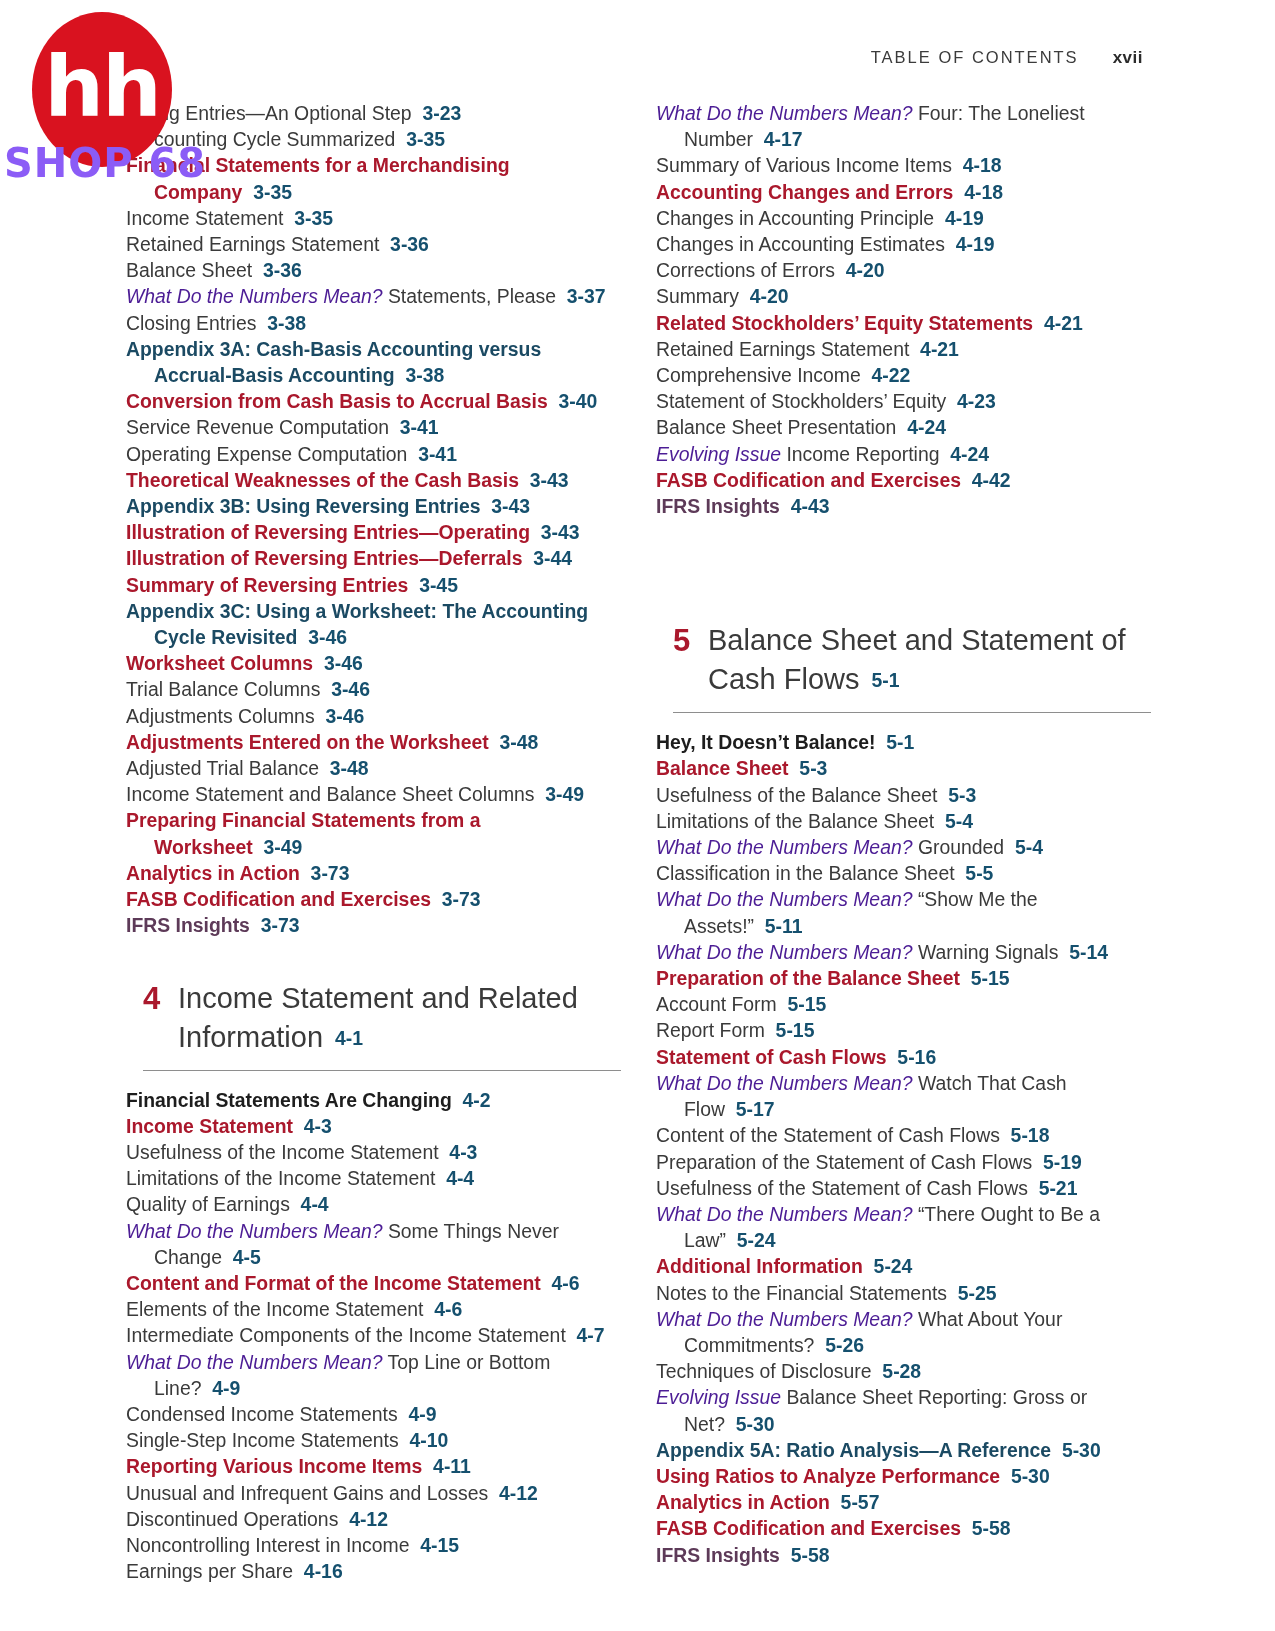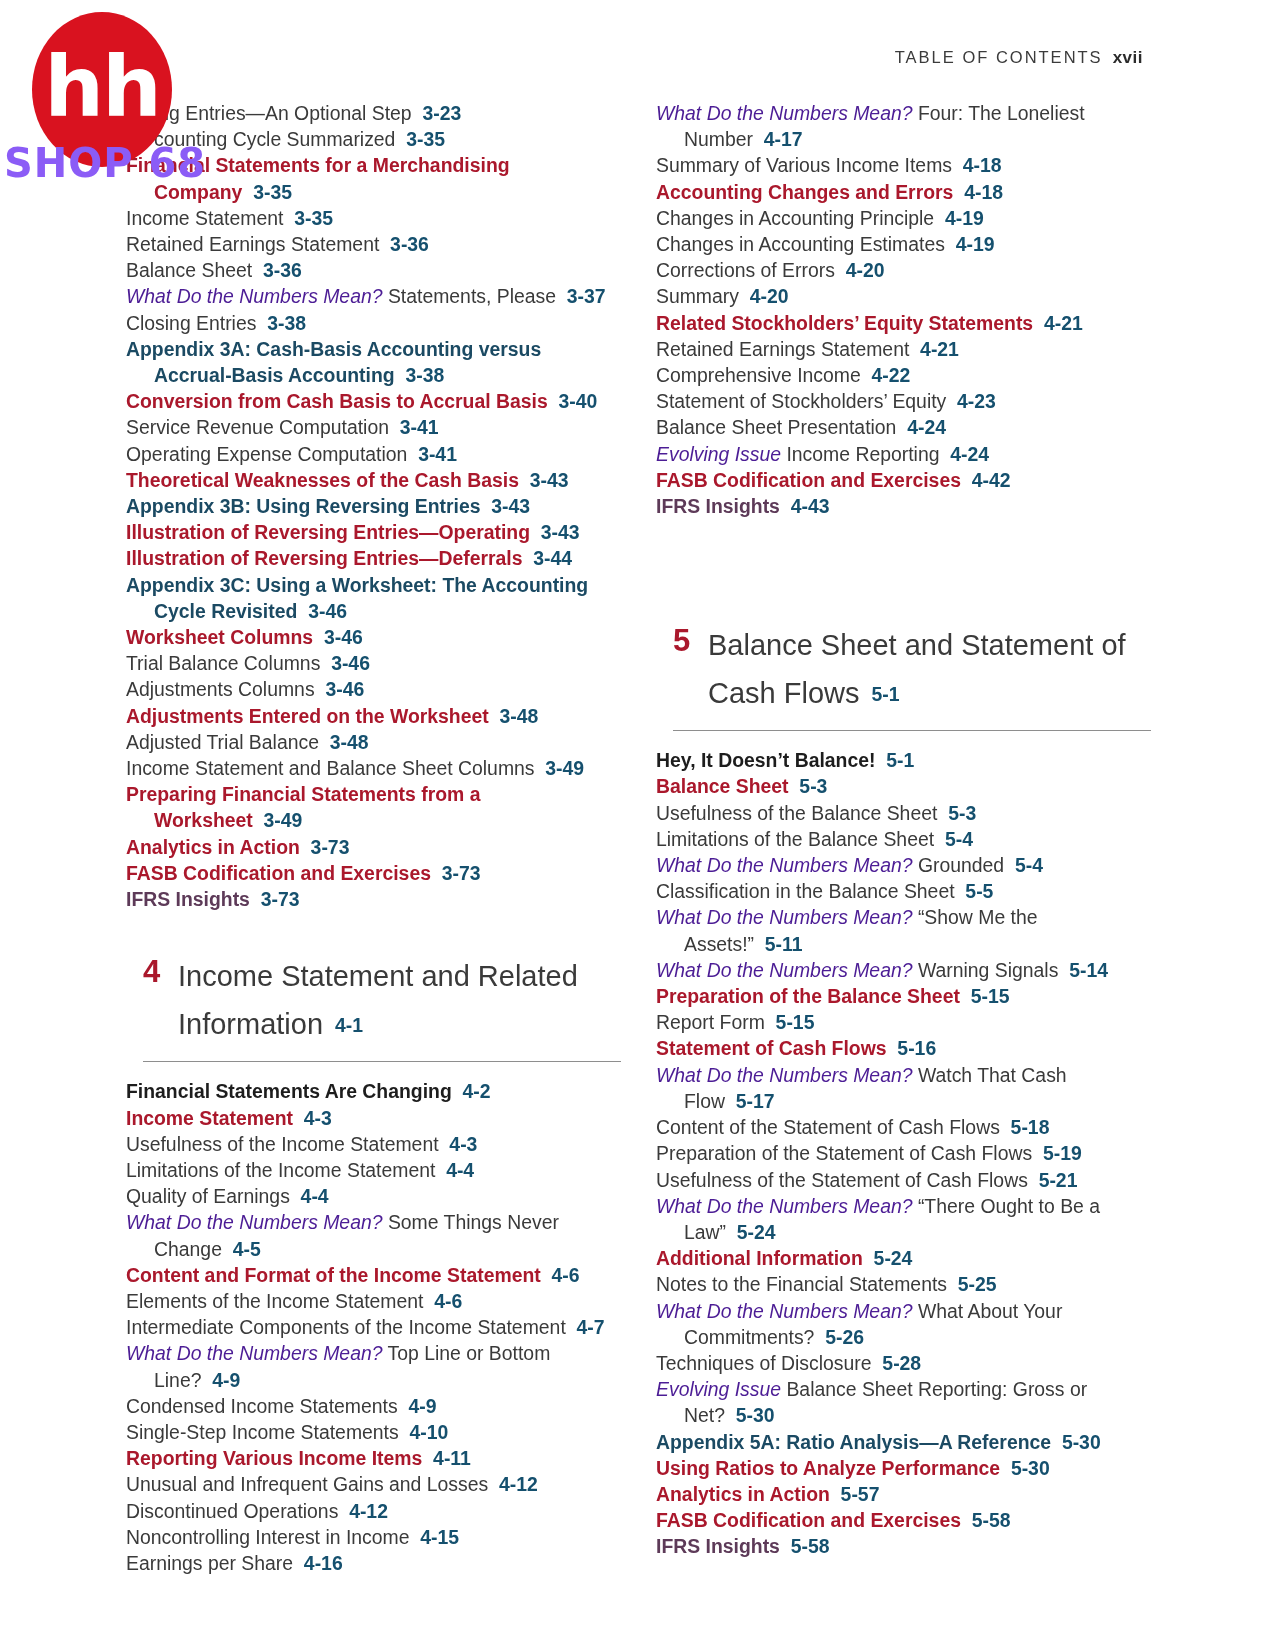--- a/index.html
+++ b/index.html
@@ -13,21 +13,21 @@
     overflow: hidden;
   }
 
   
   .running-head {
     position: absolute;
     top: 48px;
     right: 132px;
     display: flex;
     align-items: baseline;
-    gap: 10px;
+    gap: 34px;
   }
   .running-head .rh-label {
     font-size: 16.5px;
     letter-spacing: 2.0px;
     color: #3b3b3b;
     font-weight: 400;
   }
   .running-head .rh-folio {
     font-size: 17px;
     font-weight: 700;
@@ -141,21 +141,21 @@
     font-size: 31px;
     font-weight: 700;
     line-height: 39px;
     width: 52px;
     flex: 0 0 52px;
     text-align: left;
     padding-left: 17px;
   }
   .chapter-title {
     font-size: 29px;
-    line-height: 48px;
+    line-height: 39px;
     color: #3a3a3a;
     font-weight: 400;
     flex: 1 1 auto;
   }
   .chapter-title .pg {
     font-size: 19.4px;
     font-weight: 700;
     color: #15506e;
     padding-left: 12px;
     position: relative;
@@ -190,20 +190,21 @@
         <div class="entry"><span class="lead">What Do the Numbers Mean?</span> <span>Statements, Please</span>&nbsp;&nbsp;<span class="pg">3-37</span></div>
         <div class="entry"><span>Closing Entries</span>&nbsp;&nbsp;<span class="pg">3-38</span></div>
         <div class="entry navy"><span>Appendix 3A: Cash-Basis Accounting versus Accrual-Basis Accounting</span>&nbsp;&nbsp;<span class="pg">3-38</span></div>
         <div class="entry red"><span>Conversion from Cash Basis to Accrual Basis</span>&nbsp;&nbsp;<span class="pg">3-40</span></div>
         <div class="entry"><span>Service Revenue Computation</span>&nbsp;&nbsp;<span class="pg">3-41</span></div>
         <div class="entry"><span>Operating Expense Computation</span>&nbsp;&nbsp;<span class="pg">3-41</span></div>
         <div class="entry red"><span>Theoretical Weaknesses of the Cash Basis</span>&nbsp;&nbsp;<span class="pg">3-43</span></div>
         <div class="entry navy"><span>Appendix 3B: Using Reversing Entries</span>&nbsp;&nbsp;<span class="pg">3-43</span></div>
         <div class="entry red"><span>Illustration of Reversing Entries—Operating</span>&nbsp;&nbsp;<span class="pg">3-43</span></div>
         <div class="entry red"><span>Illustration of Reversing Entries—Deferrals</span>&nbsp;&nbsp;<span class="pg">3-44</span></div>
+        <div class="entry red"><span>Summary of Reversing Entries</span>&nbsp;&nbsp;<span class="pg">3-45</span></div>
         <div class="entry navy"><span>Appendix 3C: Using a Worksheet: The Accounting Cycle Revisited</span>&nbsp;&nbsp;<span class="pg">3-46</span></div>
         <div class="entry red"><span>Worksheet Columns</span>&nbsp;&nbsp;<span class="pg">3-46</span></div>
         <div class="entry"><span>Trial Balance Columns</span>&nbsp;&nbsp;<span class="pg">3-46</span></div>
         <div class="entry"><span>Adjustments Columns</span>&nbsp;&nbsp;<span class="pg">3-46</span></div>
         <div class="entry red"><span>Adjustments Entered on the Worksheet</span>&nbsp;&nbsp;<span class="pg">3-48</span></div>
         <div class="entry"><span>Adjusted Trial Balance</span>&nbsp;&nbsp;<span class="pg">3-48</span></div>
         <div class="entry"><span>Income Statement and Balance Sheet Columns</span>&nbsp;&nbsp;<span class="pg">3-49</span></div>
         <div class="entry red"><span>Preparing Financial Statements from a Worksheet</span>&nbsp;&nbsp;<span class="pg">3-49</span></div>
         <div class="entry red"><span>Analytics in Action</span>&nbsp;&nbsp;<span class="pg">3-73</span></div>
         <div class="entry red"><span>FASB Codification and Exercises</span>&nbsp;&nbsp;<span class="pg">3-73</span></div>
@@ -271,20 +272,21 @@
     <div id="right-ch">
         <div class="entry black"><span>Hey, It Doesn’t Balance!</span>&nbsp;&nbsp;<span class="pg">5-1</span></div>
         <div class="entry red"><span>Balance Sheet</span>&nbsp;&nbsp;<span class="pg">5-3</span></div>
         <div class="entry"><span>Usefulness of the Balance Sheet</span>&nbsp;&nbsp;<span class="pg">5-3</span></div>
         <div class="entry"><span>Limitations of the Balance Sheet</span>&nbsp;&nbsp;<span class="pg">5-4</span></div>
         <div class="entry"><span class="lead">What Do the Numbers Mean?</span> <span>Grounded</span>&nbsp;&nbsp;<span class="pg">5-4</span></div>
         <div class="entry"><span>Classification in the Balance Sheet</span>&nbsp;&nbsp;<span class="pg">5-5</span></div>
         <div class="entry"><span class="lead">What Do the Numbers Mean?</span> <span>“Show Me the Assets!”</span>&nbsp;&nbsp;<span class="pg">5-11</span></div>
         <div class="entry"><span class="lead">What Do the Numbers Mean?</span> <span>Warning Signals</span>&nbsp;&nbsp;<span class="pg">5-14</span></div>
         <div class="entry red"><span>Preparation of the Balance Sheet</span>&nbsp;&nbsp;<span class="pg">5-15</span></div>
+        <div class="entry"><span>Account Form</span>&nbsp;&nbsp;<span class="pg">5-15</span></div>
         <div class="entry"><span>Report Form</span>&nbsp;&nbsp;<span class="pg">5-15</span></div>
         <div class="entry red"><span>Statement of Cash Flows</span>&nbsp;&nbsp;<span class="pg">5-16</span></div>
         <div class="entry"><span class="lead">What Do the Numbers Mean?</span> <span>Watch That Cash Flow</span>&nbsp;&nbsp;<span class="pg">5-17</span></div>
         <div class="entry"><span>Content of the Statement of Cash Flows</span>&nbsp;&nbsp;<span class="pg">5-18</span></div>
         <div class="entry"><span>Preparation of the Statement of Cash Flows</span>&nbsp;&nbsp;<span class="pg">5-19</span></div>
         <div class="entry"><span>Usefulness of the Statement of Cash Flows</span>&nbsp;&nbsp;<span class="pg">5-21</span></div>
         <div class="entry"><span class="lead">What Do the Numbers Mean?</span> <span>“There Ought to Be a Law”</span>&nbsp;&nbsp;<span class="pg">5-24</span></div>
         <div class="entry red"><span>Additional Information</span>&nbsp;&nbsp;<span class="pg">5-24</span></div>
         <div class="entry"><span>Notes to the Financial Statements</span>&nbsp;&nbsp;<span class="pg">5-25</span></div>
         <div class="entry"><span class="lead">What Do the Numbers Mean?</span> <span>What About Your Commitments?</span>&nbsp;&nbsp;<span class="pg">5-26</span></div>

